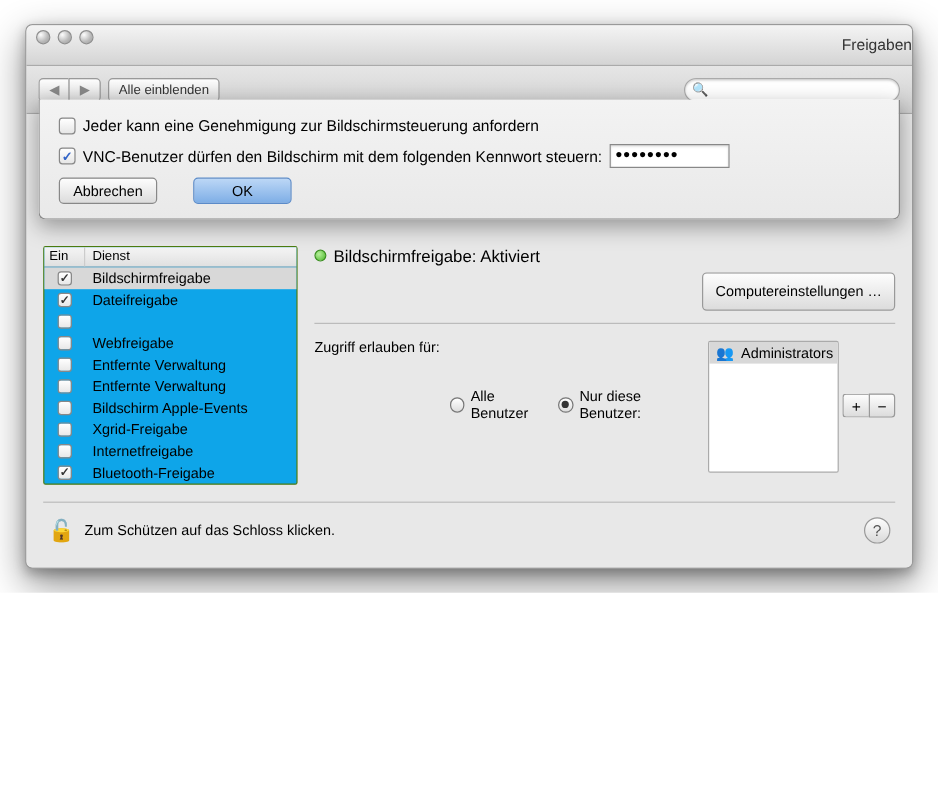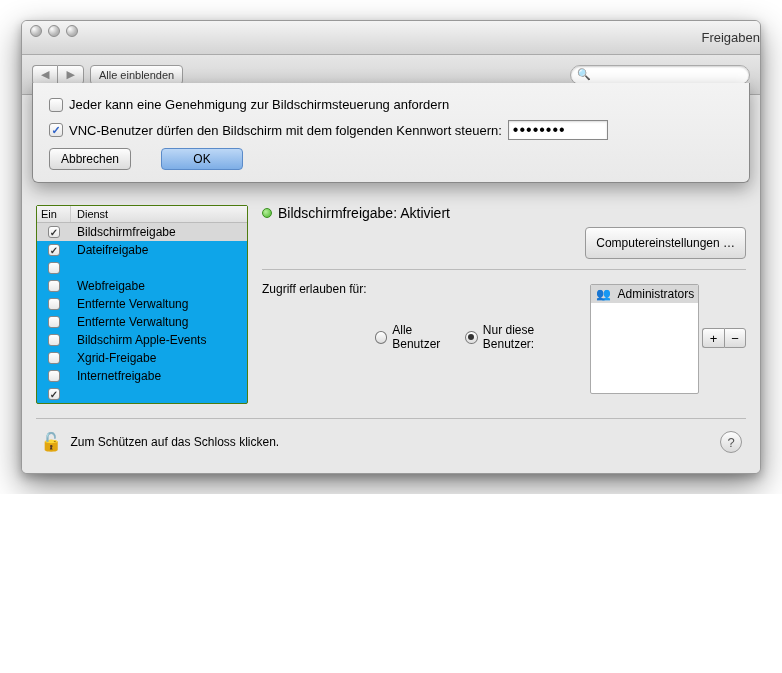--- a/index.html
+++ b/index.html
@@ -344,20 +344,21 @@
             <div class="svc-row">
               <div class="col-ein">
                 <span class="svc-chk"></span>
               </div>
               <div class="col-dienst">Internetfreigabe</div>
             </div>
             <div class="svc-row">
               <div class="col-ein">
                 <span class="svc-chk on"></span>
               </div>
+              <div class="col-dienst">Bluetooth-Freigabe</div>
             </div>
           </div>
       </div>
 
       <div class="detail-panel">
         <div class="status-row">
           <span class="status-dot"></span>
           <span>Bildschirmfreigabe: Aktiviert</span>
         </div>
         <div class="comp-btn-row">

